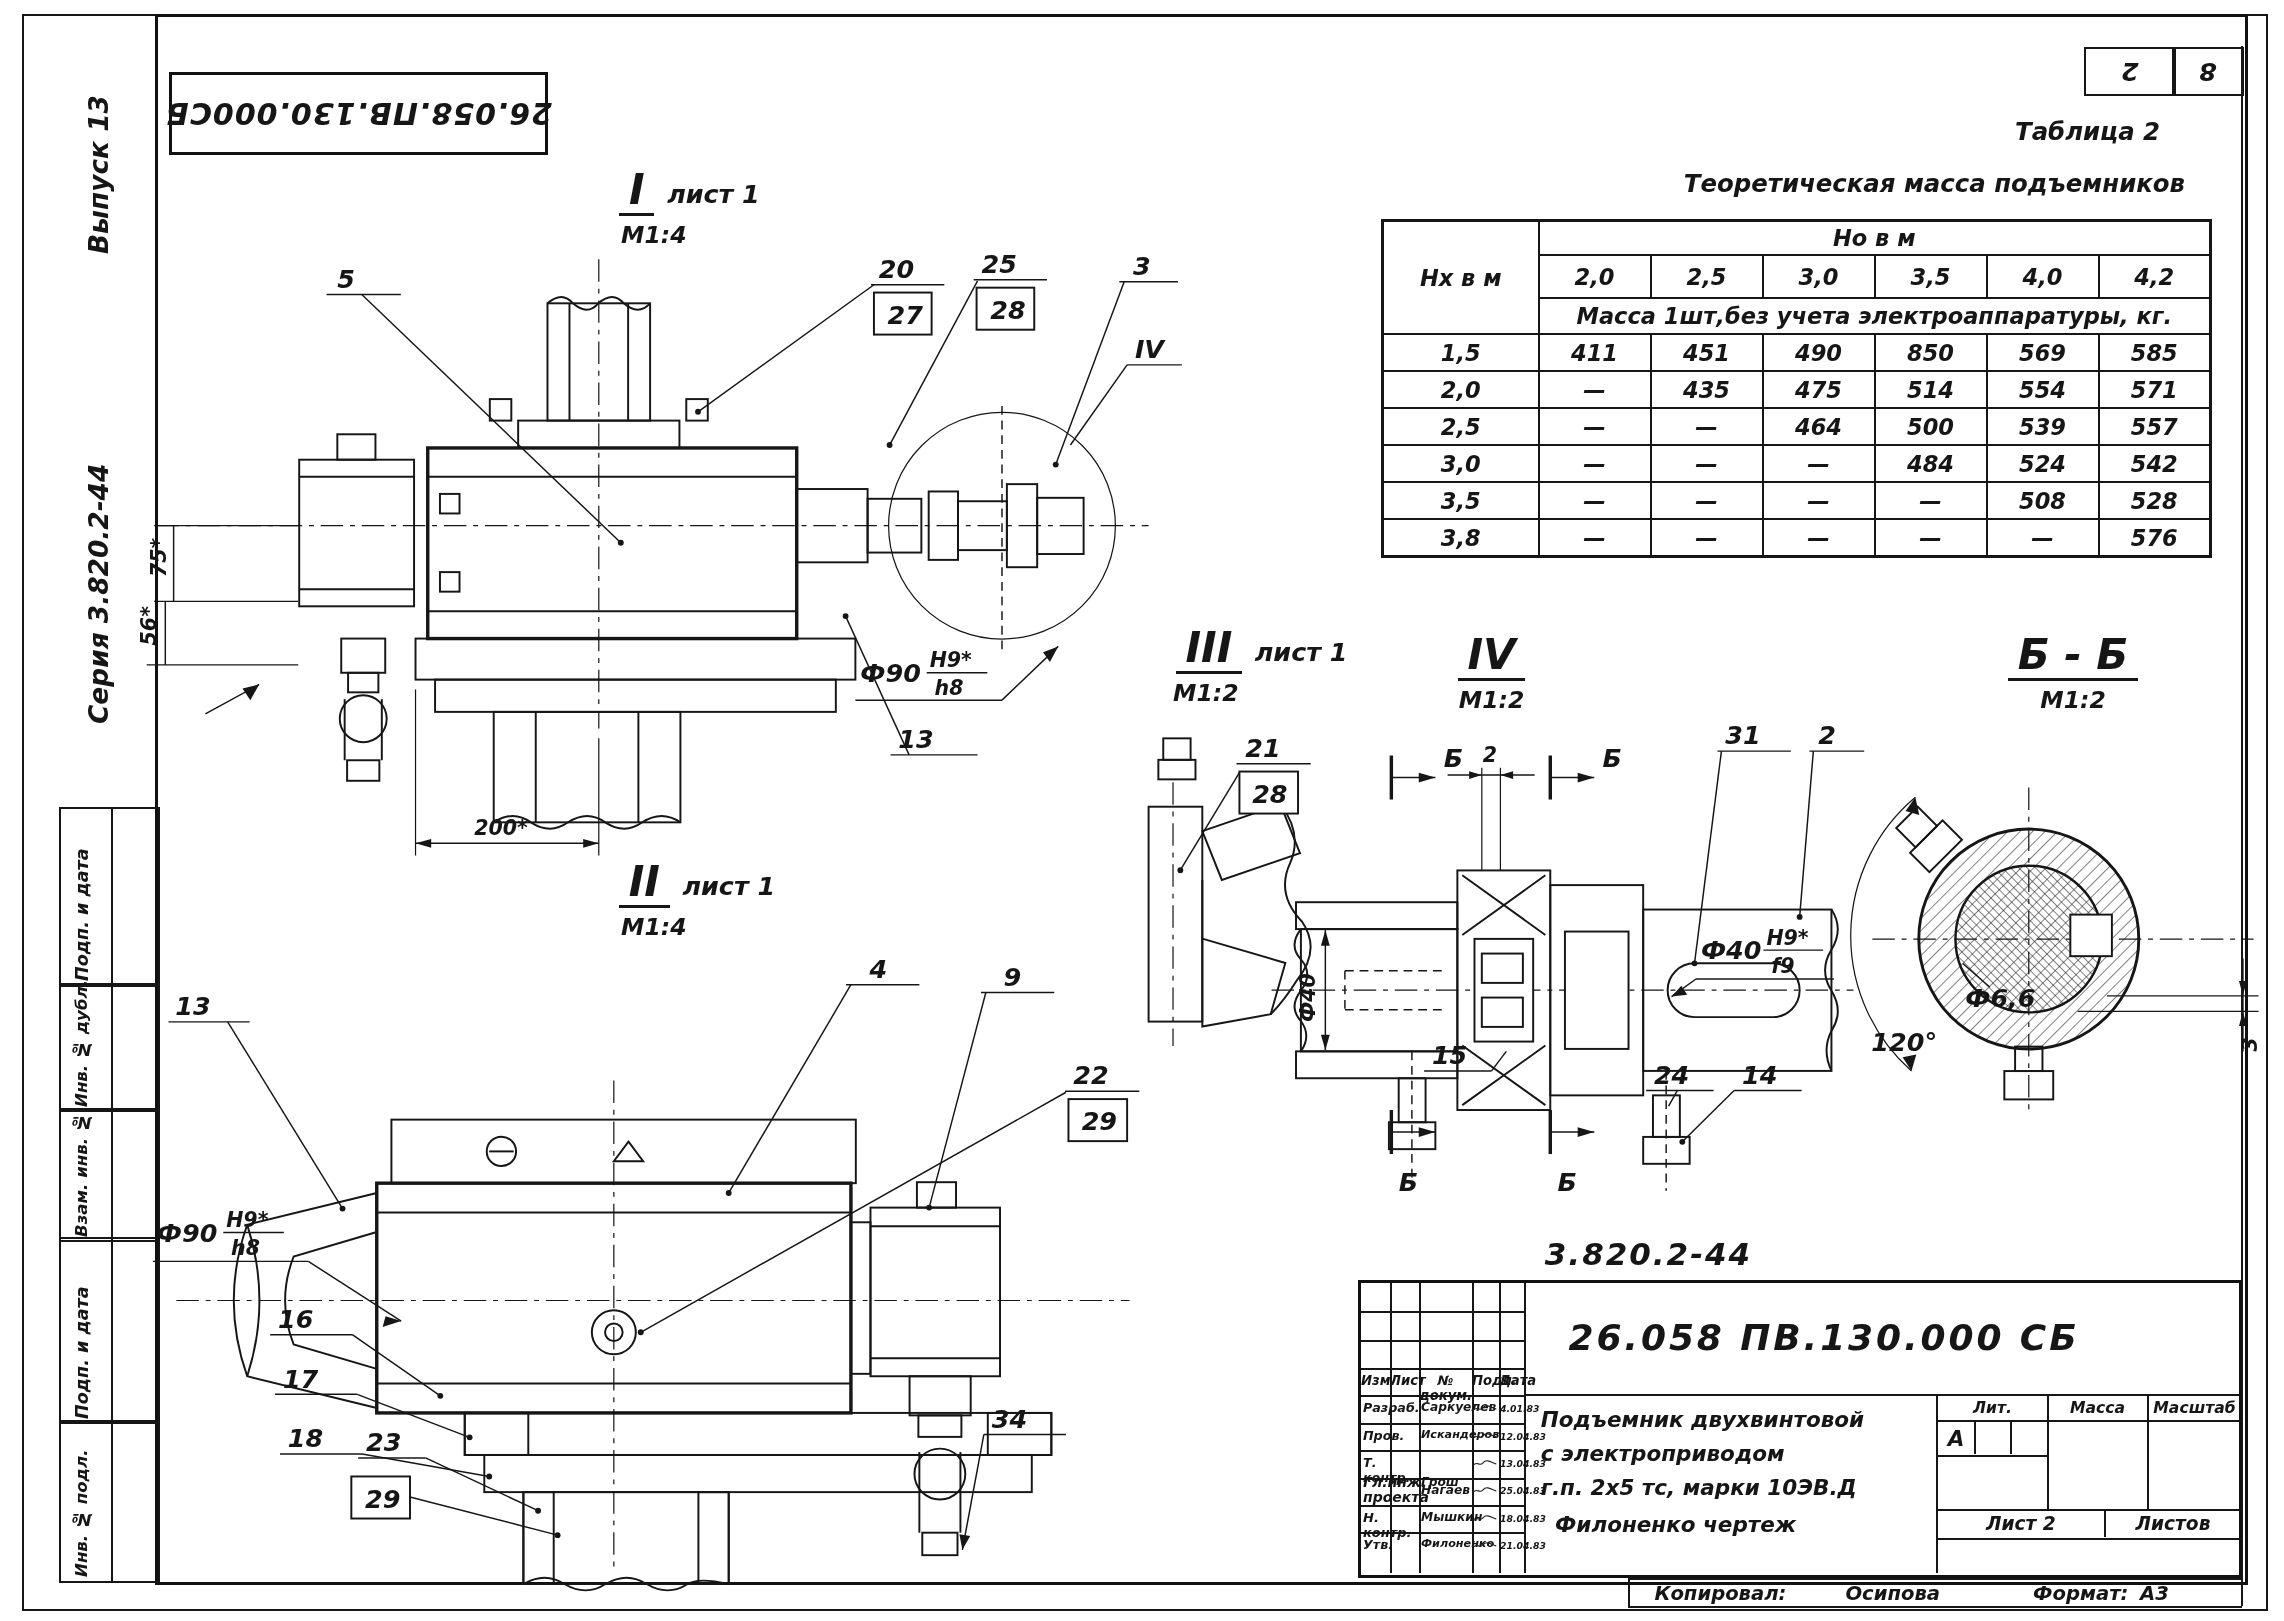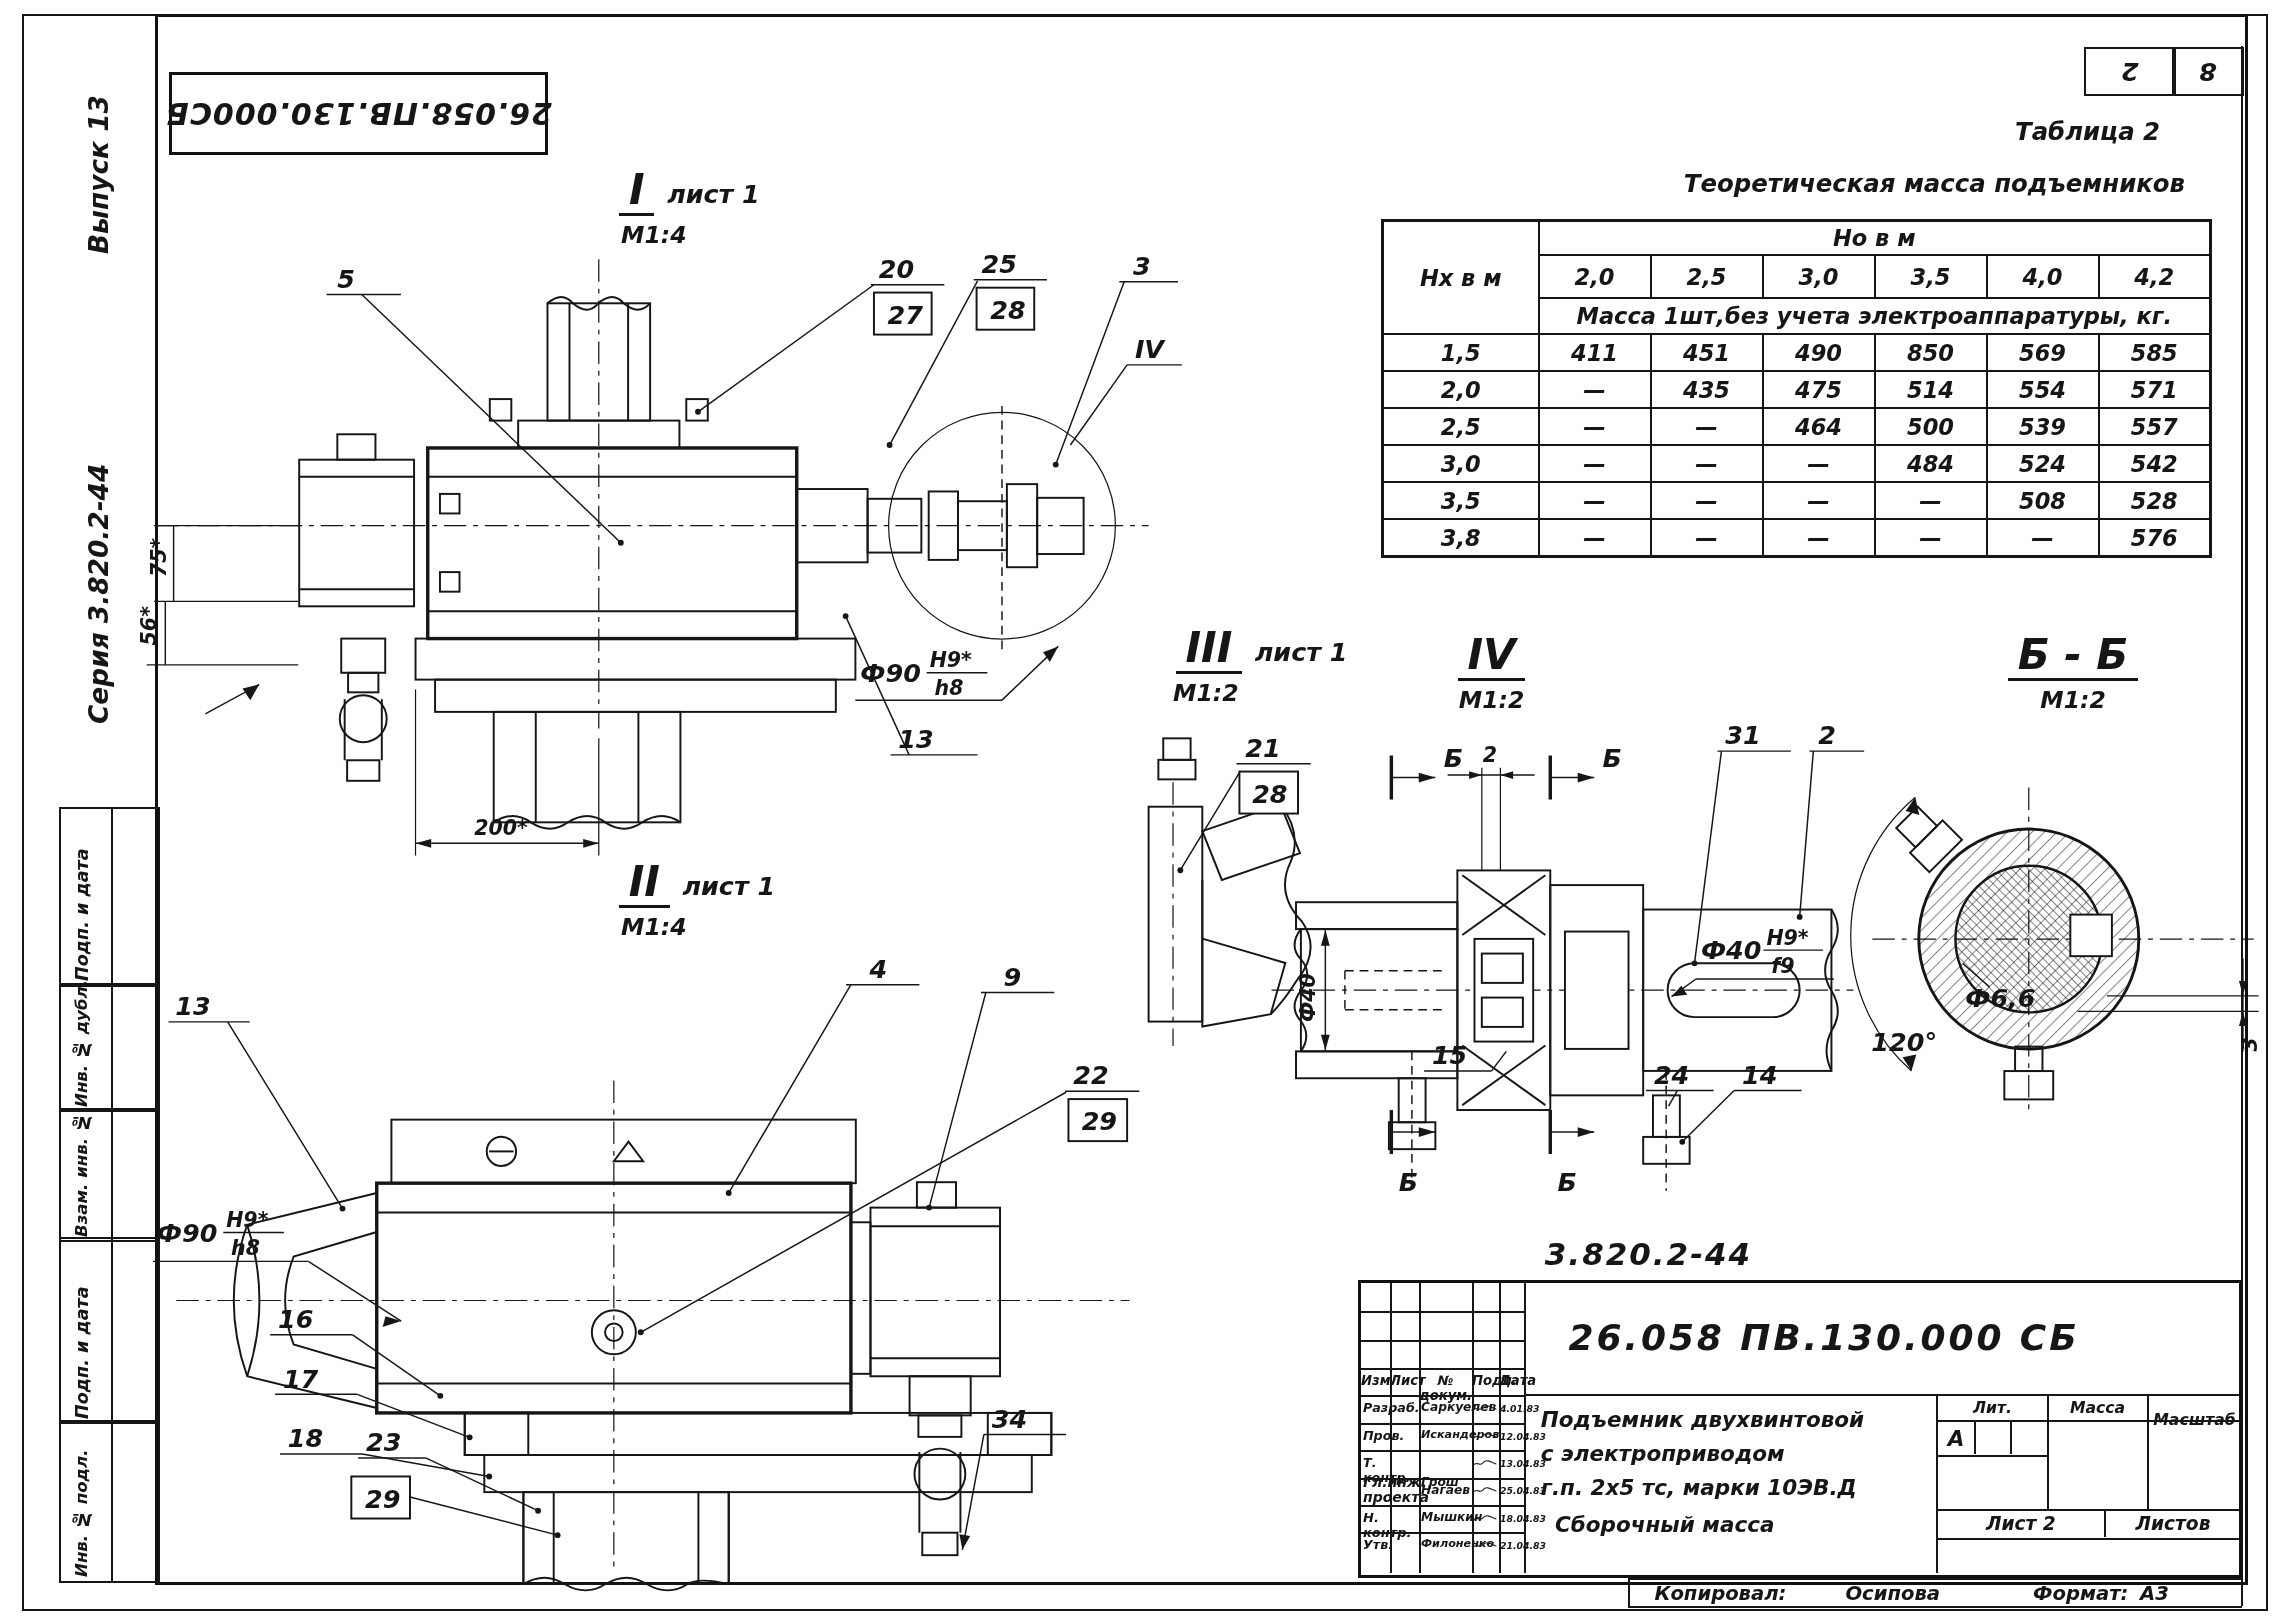--- a/index.html
+++ b/index.html
@@ -679,30 +679,30 @@
       <svg class="sig" style="left:111px;top:255px;" width="25.4" height="14.7" viewBox="0 0 90 30">
           <path d="M4 22 C 18 4, 26 28, 38 14 S 60 6, 86 18" fill="none" stroke="#222222" stroke-width="4"></path>
         </svg>
       <div class="abs hand" style="left:139px;top:257px;width:24.4px;font-size:9.3px;">21.04.83</div>
     </div>
 
     <div class="tb-cell" style="left:163px;top:113px;width:412px;height:177px;border-width:0 0 0 2.9px;">
       <div class="hand" style="position:absolute;left:14.7px;top:10.8px;font-size:21.5px;">Подъемник двухвинтовой</div>
       <div class="hand" style="position:absolute;left:14.7px;top:45px;font-size:21.5px;">с  электроприводом</div>
       <div class="hand" style="position:absolute;left:14.7px;top:79px;font-size:21.5px;">г.п. 2х5 тс, марки 10ЭВ.Д</div>
-      <div class="hand" style="position:absolute;left:29px;top:116px;font-size:21.5px;">Сборочный  масса</div>
+      <div class="hand" style="position:absolute;left:29px;top:116px;font-size:21.5px;">Филоненко  чертеж</div>
     </div>
 
     <div class="abs" style="left:575px;top:113px;width:305px;height:177px;border-left:2.9px solid #161616;">
       <div class="abs" style="left:0;top:24.4px;width:100%;border-top:2px solid #161616;"></div>
       <div class="abs" style="left:109px;top:0;height:113px;border-left:2px solid #161616;"></div>
       <div class="abs" style="left:209px;top:0;height:113px;border-left:2px solid #161616;"></div>
       <div class="abs hand tb-lab" style="left:0;top:2.9px;width:109px;font-size:15.6px;">Лит.</div>
       <div class="abs hand tb-lab" style="left:109px;top:2.9px;width:101px;font-size:15.6px;">Масса</div>
-      <div class="abs hand tb-lab" style="left:209px;top:2.9px;width:95px;font-size:15.6px;margin-top:12px;">Масштаб</div>
+      <div class="abs hand tb-lab" style="left:209px;top:2.9px;width:95px;font-size:15.6px;">Масштаб</div>
       <div class="abs" style="left:36px;top:24.4px;height:34px;border-left:2px solid #161616;"></div>
       <div class="abs" style="left:72px;top:24.4px;height:34px;border-left:2px solid #161616;"></div>
       <div class="abs" style="left:0;top:59px;width:109px;border-top:2px solid #161616;"></div>
       <div class="abs hand" style="left:0px;top:30px;width:36px;text-align:center;font-size:21.5px;">А</div>
       <div class="abs" style="left:0;top:113px;width:100%;border-top:2.9px solid #161616;"></div>
       <div class="abs" style="left:166px;top:113px;height:28px;border-left:2px solid #161616;"></div>
       <div class="abs hand" style="left:4.9px;top:117px;width:156px;text-align:center;font-size:18.6px;">Лист 2</div>
       <div class="abs hand" style="left:169px;top:117px;width:132px;text-align:center;font-size:18.6px;">Листов</div>
       <div class="abs" style="left:0;top:142px;width:100%;border-top:2px solid #161616;"></div>
     </div>

